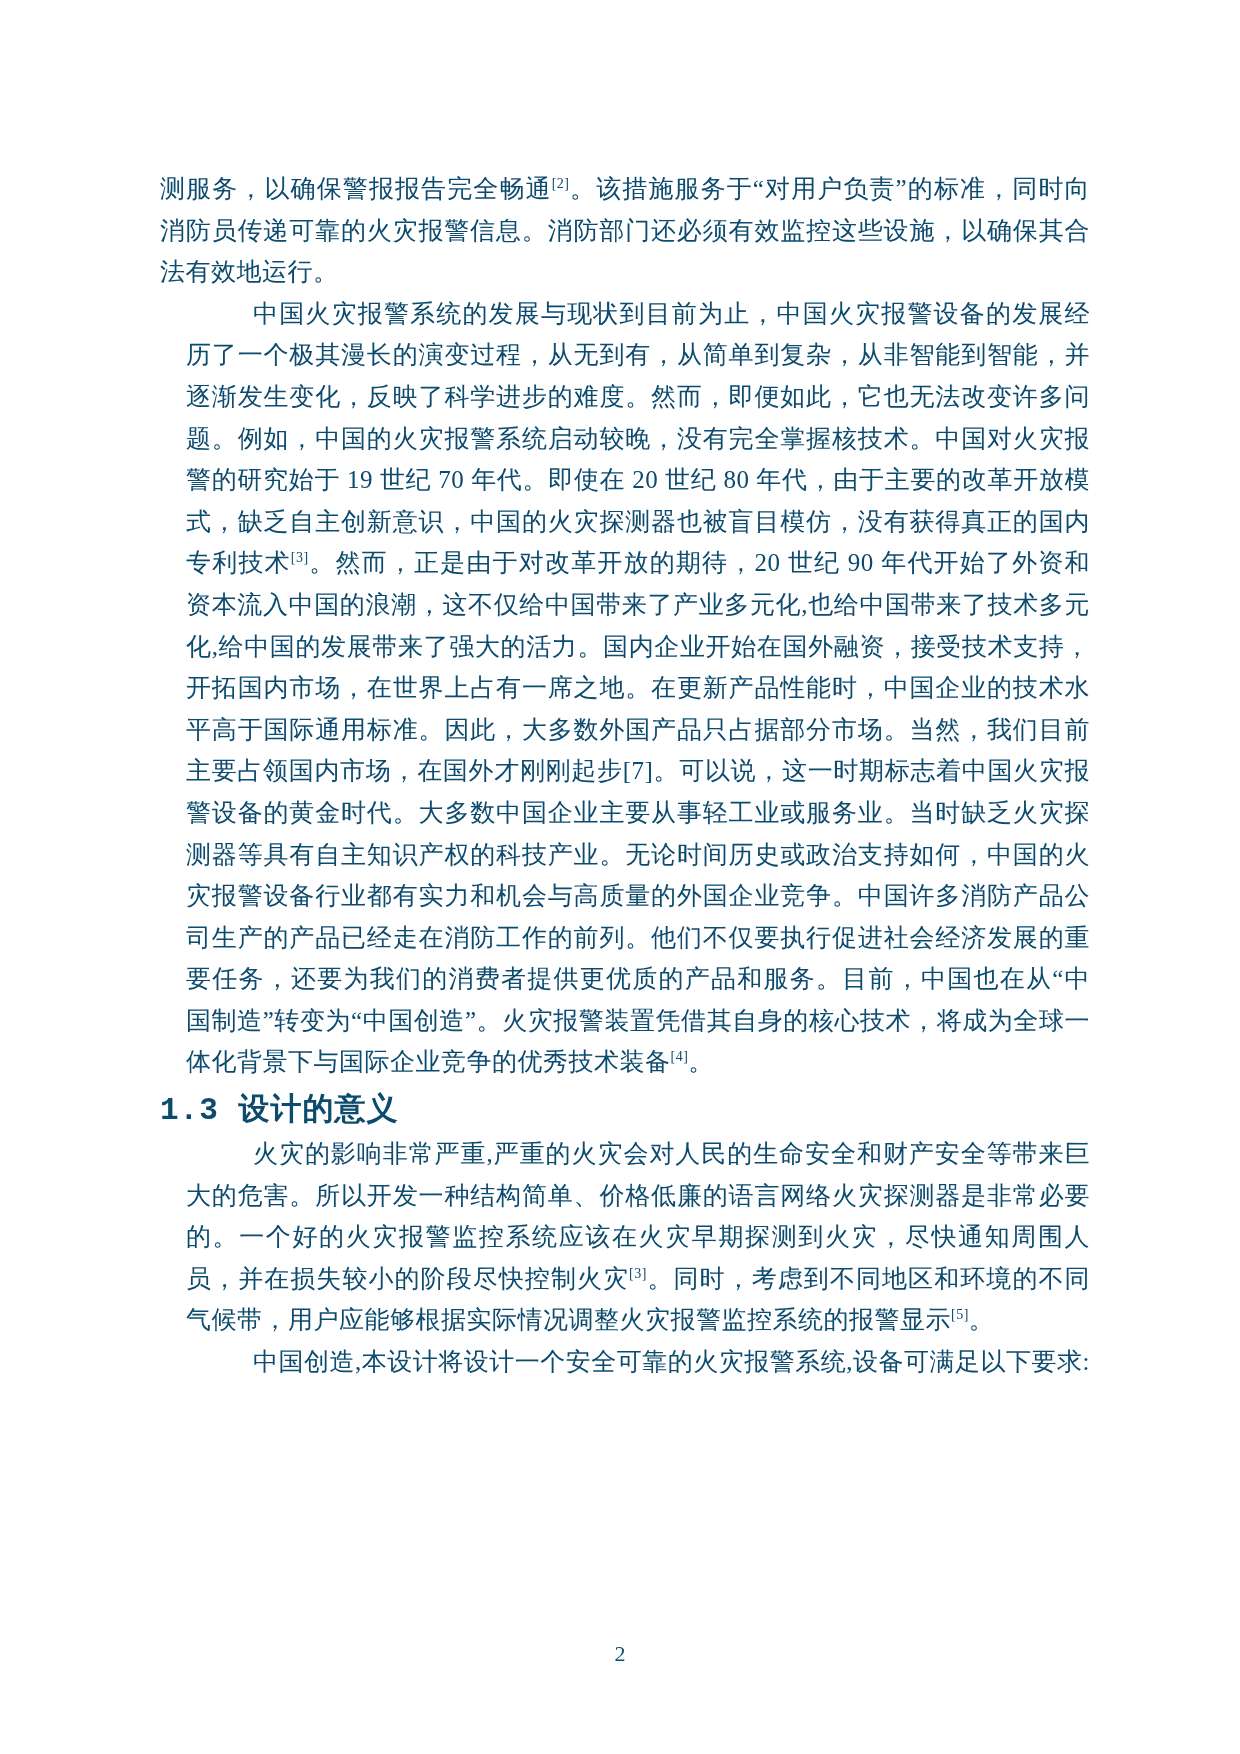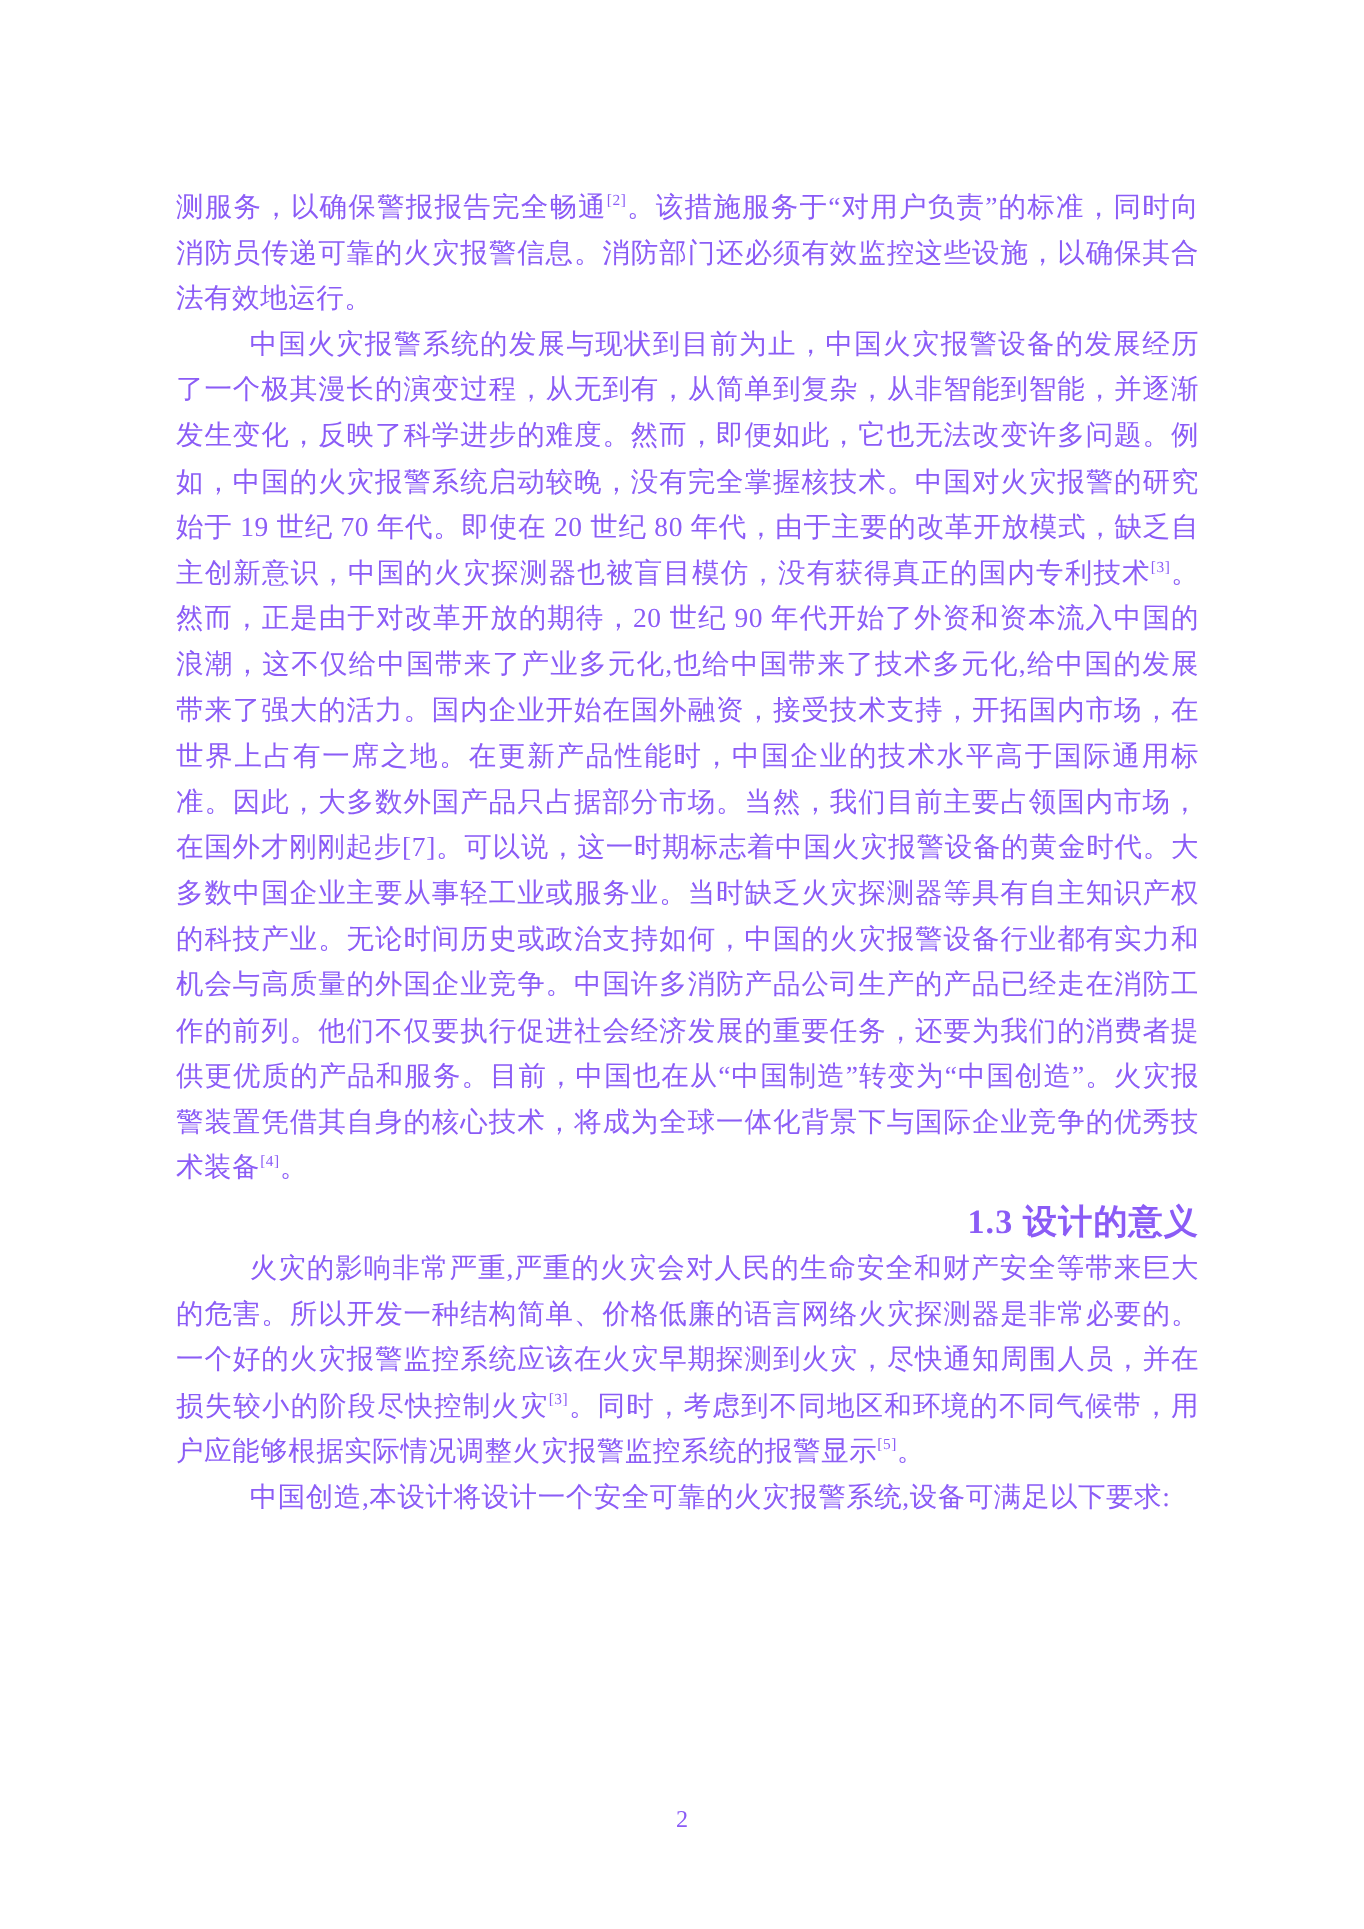--- a/index.html
+++ b/index.html
@@ -5,48 +5,48 @@
   html, body {
     margin: 0;
     padding: 0;
     background: #ffffff;
   }
   .page {
     position: relative;
     width: 1240px;
     height: 1754px;
     background: #ffffff;
-    color: #8b5cf6;
+    color: #0c4a6e;
     font-family: "Liberation Serif", "DejaVu Serif", serif;
     overflow: hidden;
   }
   .content {
     position: absolute;
     left: 160px;
     top: 168px;
     width: 930px;
   }
   .para {
     margin: 0;
     font-size: 25px;
     line-height: 41.6px;
     text-align: justify;
     letter-spacing: 0.5px;
   }
   .para.indent {
     text-indent: 67px;
+    margin-left: 26px;
   }
   .heading {
     margin: 5px 0 0 0;
-    font-family: Liberation Serif, serif;
+    font-family: Liberation Mono, monospace;
     font-weight: 700;
     font-size: 31px;
     line-height: 45px;
     letter-spacing: 1px;
-    text-align: right;
   }
   sup {
     font-size: 14px;
     line-height: 0;
     vertical-align: super;
   }
   .page-number {
     position: absolute;
     top: 1640px;
     left: 0;

